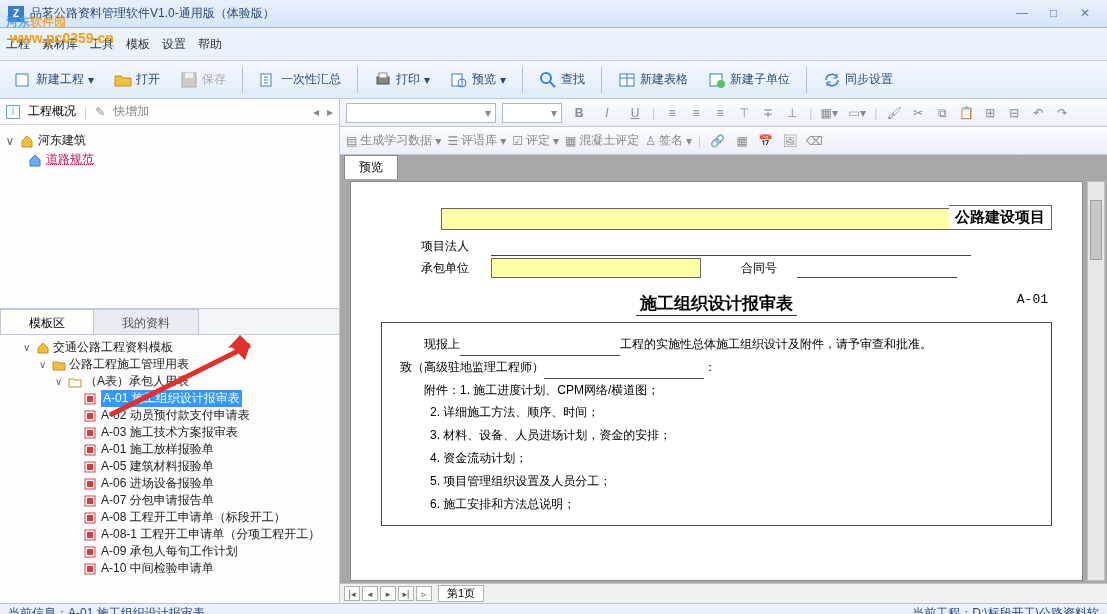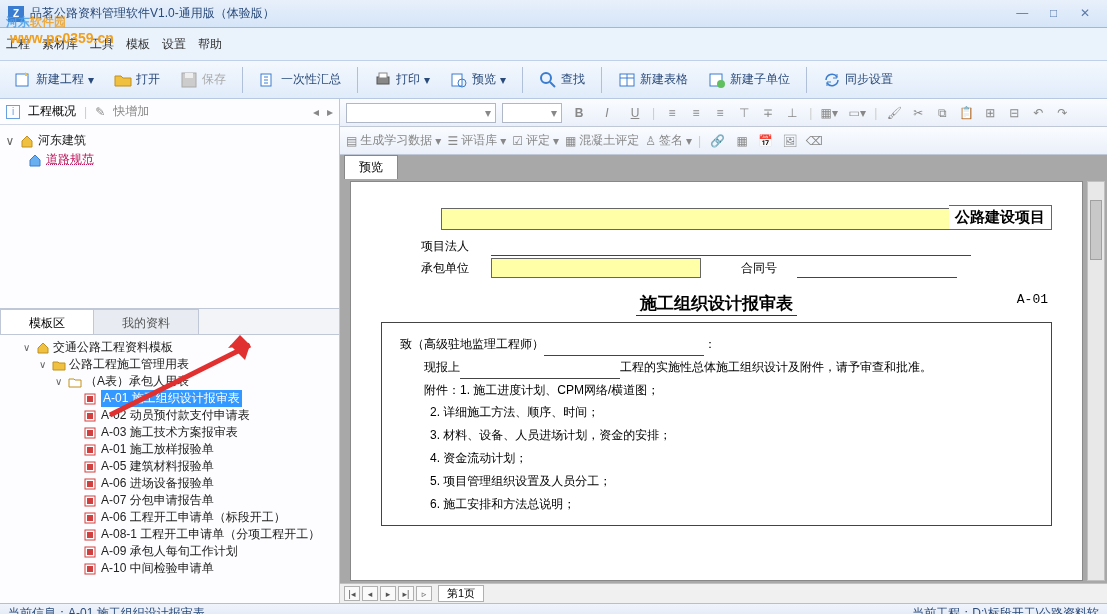--- a/index.html
+++ b/index.html
@@ -307,21 +307,21 @@
             </svg></span>
           <span class="lbl">A-07 分包申请报告单</span>
         </div>
         <div class="tree2-row">
           <span class="ind" style="width:66px"></span>
           <span class="exp"></span>
           <span class="ico"><svg class="ico-svg" viewBox="0 0 14 12">
               <rect x="1" y="1" width="10" height="10" fill="#fff" stroke="#d04040"></rect>
               <rect x="3" y="3" width="6" height="6" fill="#d04040"></rect>
             </svg></span>
-          <span class="lbl">A-06 工程开工申请单（标段开工）</span>
+          <span class="lbl">A-08 工程开工申请单（标段开工）</span>
         </div>
         <div class="tree2-row">
           <span class="ind" style="width:66px"></span>
           <span class="exp"></span>
           <span class="ico"><svg class="ico-svg" viewBox="0 0 14 12">
               <rect x="1" y="1" width="10" height="10" fill="#fff" stroke="#d04040"></rect>
               <rect x="3" y="3" width="6" height="6" fill="#d04040"></rect>
             </svg></span>
           <span class="lbl">A-08-1 工程开工申请单（分项工程开工）</span>
         </div>
@@ -421,22 +421,22 @@
               <span style="width:40px"></span>
               <span class="flab" style="width:56px">合同号</span>
               <span class="fval" style="width:160px"></span>
             </div>
         </div>
         <div class="form-title-row">
           <span class="form-title">施工组织设计报审表</span>
           <span class="form-code">A-01</span>
         </div>
         <div class="content-box">
+          <div style="text-indent:2em"><span>现报上</span><span class="uline"></span><span>工程的实施性总体施工组织设计及附件，请予审查和批准。</span></div>
           <div><span>致（高级驻地监理工程师）</span><span class="uline"></span><span>：</span></div>
-          <div style="text-indent:2em"><span>现报上</span><span class="uline"></span><span>工程的实施性总体施工组织设计及附件，请予审查和批准。</span></div>
           <div style="text-indent:2em">附件：1. 施工进度计划、CPM网络/横道图；</div>
           <ol id="body-items">
               <li>2. 详细施工方法、顺序、时间；</li>
               <li>3. 材料、设备、人员进场计划，资金的安排；</li>
               <li>4. 资金流动计划；</li>
               <li>5. 项目管理组织设置及人员分工；</li>
               <li>6. 施工安排和方法总说明；</li>
             </ol>
         </div>
       </div>

